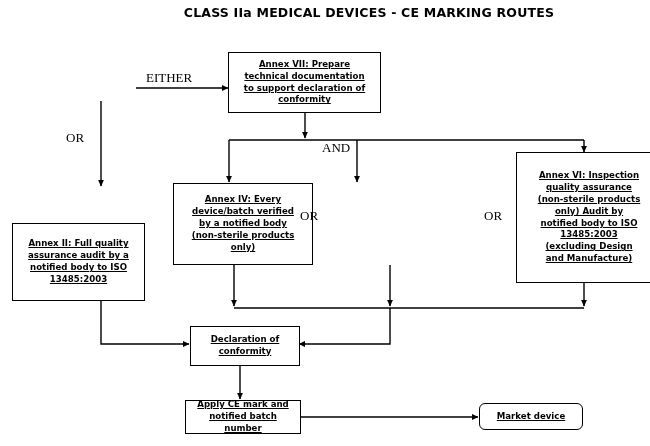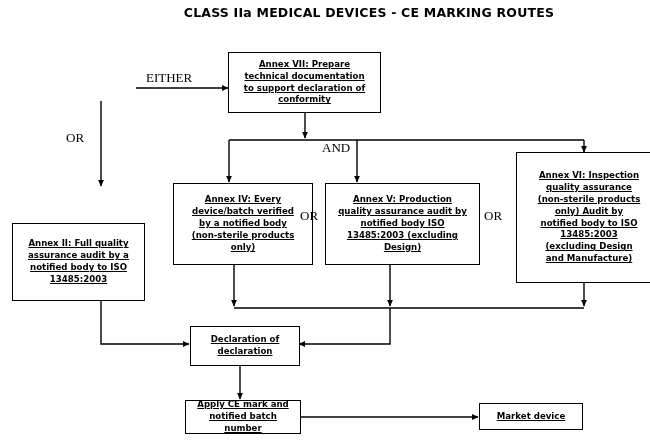--- a/index.html
+++ b/index.html
@@ -128,50 +128,43 @@
   </div>
 
   <div class="node" style="left:157px; top:183px; width:140px; height:82px;margin-left:16px;">
     <span>Annex IV: Every
 device/batch verified
 by a notified body
 (non-sterile products
 only)</span>
   </div>
 
-  <div class="node" style="left:325px; top:183px; width:155px; height:82px;">
-    <span>Annex V: Production
-quality assurance audit by
-notified body ISO
-13485:2003 (excluding
-Design)</span>
-  </div>
 
   <div class="node" style="left:516px; top:152px; width:146px; height:131px;">
     <span>Annex VI: Inspection
 quality assurance
 (non-sterile products
 only) Audit by
 notified body to ISO
 13485:2003
 (excluding Design
 and Manufacture)</span>
   </div>
 
   <div class="node" style="left:190px; top:326px; width:110px; height:40px;">
     <span>Declaration of
-declaration</span>
+conformity</span>
   </div>
 
   <div class="node" style="left:185px; top:400px; width:116px; height:34px;">
     <span>Apply CE mark and
 notified batch number</span>
   </div>
 
-  <div class="node" style="left:479px; top:403px; width:104px; height:27px;">
+  <div class="node" style="left:479px; top:403px; width:104px; height:27px;border-radius:6px;">
     <span>Market device</span>
   </div>
 
   <div class="conn-label" style="left:146px; top:70px;">EITHER</div>
 
   <div class="conn-label" style="left:66px; top:130px;">OR</div>
 
   <div class="conn-label" style="left:322px; top:140px;">AND</div>
 
   <div class="conn-label" style="left:300px; top:208px;">OR</div>

